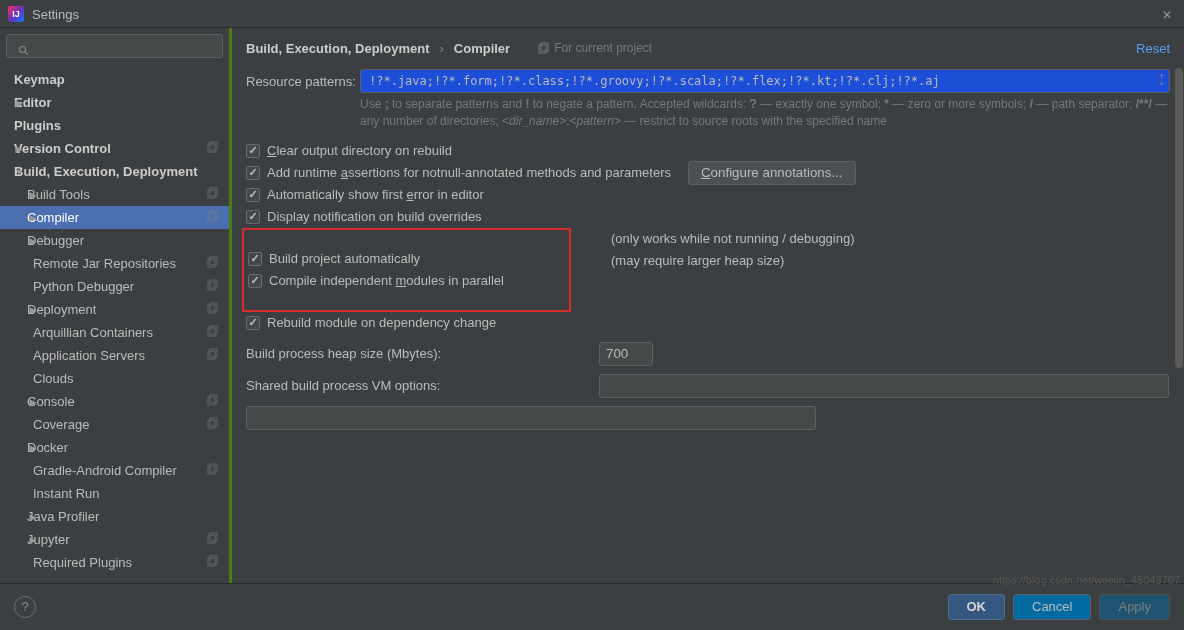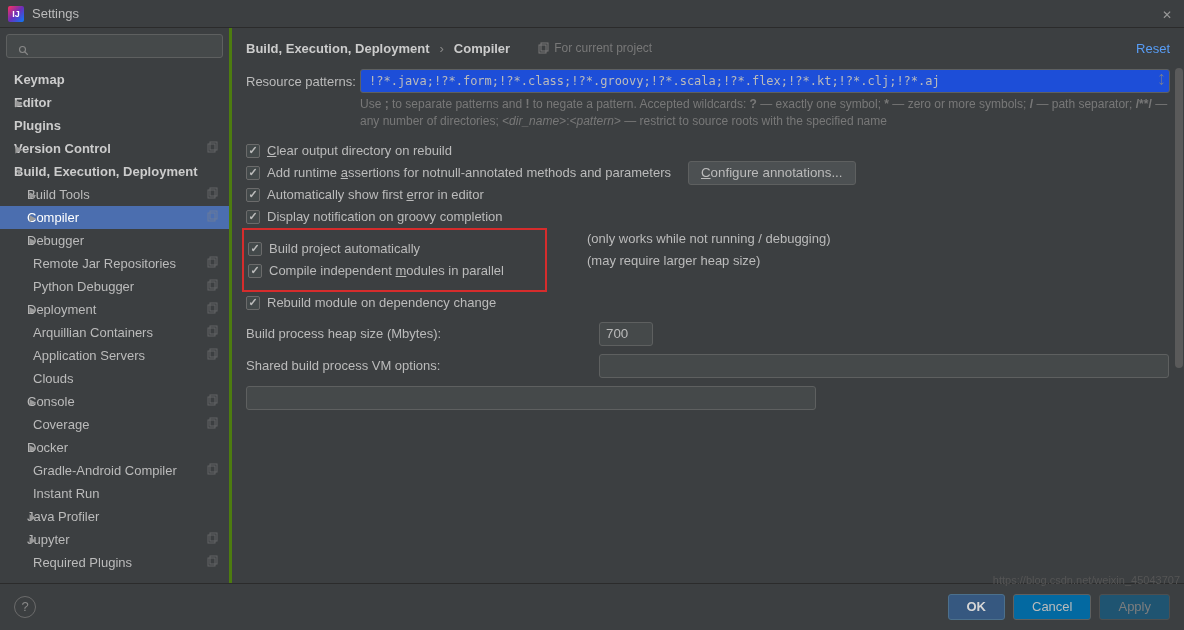--- a/index.html
+++ b/index.html
@@ -1,18 +1,18 @@
 <!DOCTYPE html>
 <html><head>
 <meta charset="utf-8">
 <style>
 * { box-sizing: border-box; margin: 0; padding: 0; }
 body { font-family: "Segoe UI", Arial, sans-serif; font-size: 13px; background: #3c3f41; color: #bbb; width: 1184px; height: 630px; overflow: hidden; position: relative; }
 .titlebar { height: 28px; background: #3c3f41; border-bottom: 1px solid #2b2b2b; display: flex; align-items: center; padding: 0 8px; justify-content: space-between; }
-.titlebar-left { display: flex; align-items: center; gap: 8px; }
+.titlebar-left { display: flex; align-items: flex-end; gap: 8px; }
 .app-icon { width: 16px; height: 16px; background: linear-gradient(135deg, #fe315d 0%, #6b2fba 50%, #087cfa 100%); border-radius: 2px; display: flex; align-items: center; justify-content: center; font-size: 9px; color: #fff; font-weight: bold; }
 .close-x { width: 14px; height: 14px; cursor: pointer; }
 .close-x::before { content: "✕"; color: #999; font-size: 12px; }
 .main { display: flex; height: 555px; }
 .sidebar { width: 232px; background: #3c3f41; border-right: 3px solid #4d7c0f; display: flex; flex-direction: column; }
 .search-wrap { padding: 6px; }
 .search-input { width: 100%; height: 24px; background: #45494a; border: 1px solid #5e6060; border-radius: 3px; color: #bbb; padding: 0 6px 0 24px; font-size: 12px; }
 .search-input-wrap { position: relative; }
 .search-icon { position: absolute; left: 12px; top: 11px; width: 12px; height: 12px; }
 .tree { flex: 1; overflow-y: auto; padding-top: 4px; }
@@ -40,21 +40,21 @@
 .expand-ic { position:absolute; right:4px; top:4px; font-size:11px; color:#888; transform:rotate(45deg); }
 .help-text { color: #787878; font-size: 12px; line-height: 1.4; margin: 2px 0 10px 114px; }
 .help-text i { font-style: italic; }
 .checkbox-row { display: flex; align-items: center; height: 22px; gap: 7px; }
 .chk { width: 14px; height: 14px; background: #43494a; border: 1px solid #6b6b6b; border-radius: 2px; display: flex; align-items: center; justify-content: center; cursor: pointer; }
 .chk.checked::before { content: "✓"; color: #bbb; font-size: 11px; font-weight: bold; }
 .chk-label { color: #bbb; }
 .chk-label u { text-decoration: underline; }
 .cfg-btn { height: 24px; padding: 0 12px; background: #4c5052; border: 1px solid #5e6060; border-radius: 3px; color: #bbb; cursor: pointer; margin-left: 10px; }
 .hint-right { margin-left: 20px; color: #bbb; }
-.red-box { border: 2px solid #d62c2c; padding: 8px 0; margin-left: -4px; padding-left: 4px; width: 305px; }
+.red-box { border: 2px solid #d62c2c; padding: 18px 0; margin-left: -4px; padding-left: 4px; width: 329px; }
 .num-input { width: 54px; height: 24px; background: #45494a; border: 1px solid #5e6060; border-radius: 3px; color: #bbb; padding: 0 6px; text-align: left; }
 .vm-input { width: 570px; height: 24px; background: #45494a; border: 1px solid #5e6060; border-radius: 3px; color: #bbb; padding: 0 6px; }
 .form-row { display: flex; align-items: center; margin-top: 8px; gap: 8px; }
 .form-label { width: 345px; color: #bbb; }
 .footer { height: 46px; border-top: 1px solid #2b2b2b; display: flex; align-items: center; padding: 0 14px; gap: 10px; }
 .help-btn { width: 22px; height: 22px; border-radius: 50%; border: 1px solid #6b6b6b; display: flex; align-items: center; justify-content: center; color: #888; cursor: pointer; }
 .btn { height: 26px; padding: 0 18px; border-radius: 3px; cursor: pointer; font-size: 13px; border: 1px solid #5e6060; background: #0369a1; color: #bbb; }
 .btn.primary { background: #365880; border-color: #4c708c; color: #d6d6d6; font-weight:bold; }
 .btn.disabled { opacity: 0.5; }
 .footer .btns { margin-left: auto; display: flex; gap: 8px; }
@@ -248,21 +248,21 @@
       <div class="chk checked"></div>
       <span class="chk-label">Add runtime <u>a</u>ssertions for notnull-annotated methods and parameters</span>
       <button class="cfg-btn"><u>C</u>onfigure annotations...</button>
     </div>
     <div class="checkbox-row">
       <div class="chk checked"></div>
       <span class="chk-label">Automatically show first <u>e</u>rror in editor</span>
     </div>
     <div class="checkbox-row">
       <div class="chk checked"></div>
-      <span class="chk-label">Display notification on groovy completion</span>
+      <span class="chk-label">Display notification on build overrides</span>
     </div>
 
     <div style="display:flex;align-items:flex-start;">
       <div class="red-box">
         <div class="checkbox-row">
           <div class="chk checked"></div>
           <span class="chk-label">Build project automatically</span>
         </div>
         <div class="checkbox-row">
           <div class="chk checked"></div>

